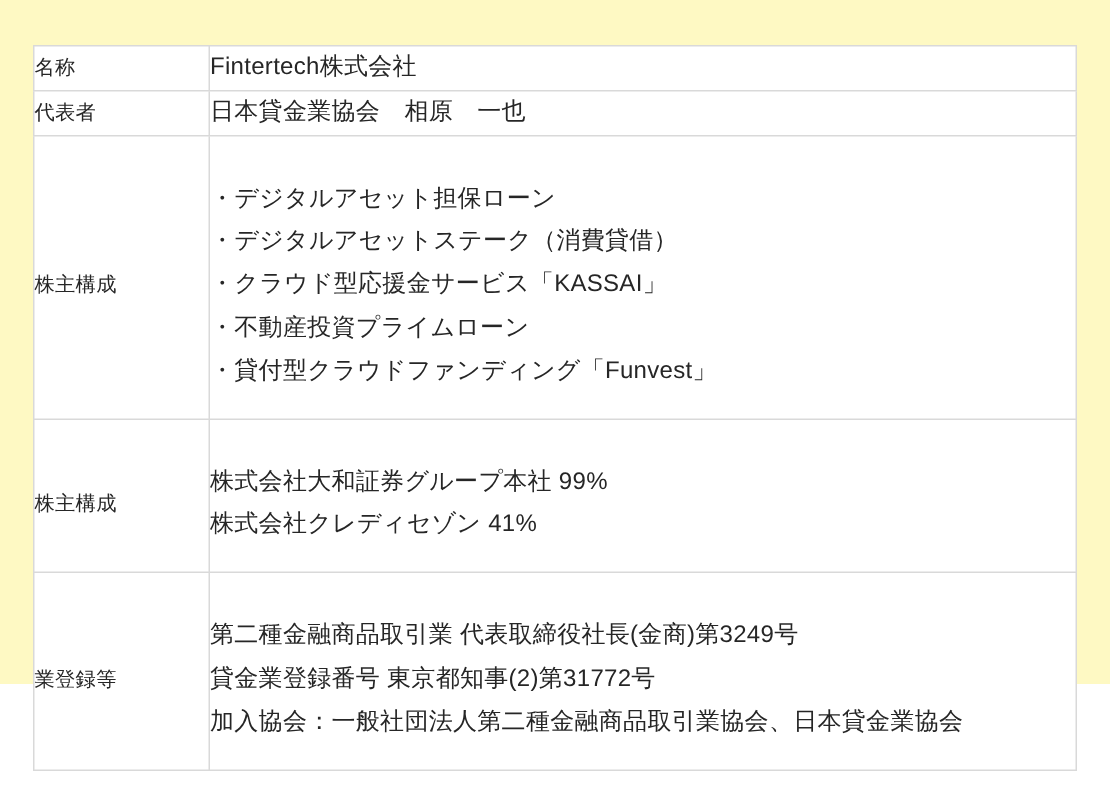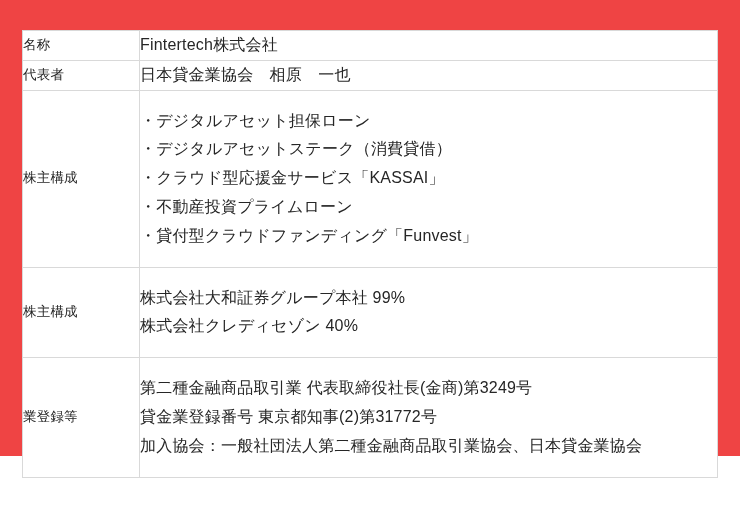--- a/index.html
+++ b/index.html
@@ -11,21 +11,21 @@
     height: 525px;
     background: #ffffff;
     font-family: "Liberation Sans", "DejaVu Sans", sans-serif;
     color: #262626;
     overflow: hidden;
   }
   .page {
     position: relative;
     width: 740px;
     height: 456px;
-    background: #ef4444;
+    background: #fef9c3;
     box-sizing: border-box;
   }
   .table-wrap {
     position: absolute;
     left: 22px;
     top: 30px;
     width: 696px;
   }
   table.company-table {
     border-collapse: collapse;
@@ -54,21 +54,21 @@
     color: #262626;
     letter-spacing: 0.2px;
   }
   .value-line {
     display: block;
     padding: 2px 0;
     white-space: nowrap;
   }
   .row-tall td.label-cell,
   .row-tall td.value-cell {
-    padding-top: 16px;
+    padding-top: 28px;
     padding-bottom: 16px;
   }
 </style>
 </head>
 <body>
 
 <div class="page">
   <div class="table-wrap">
     <table class="company-table">
       <tbody>
@@ -91,21 +91,21 @@
             <span class="value-line">・デジタルアセットステーク（消費貸借）</span>
             <span class="value-line">・クラウド型応援金サービス「KASSAI」</span>
             <span class="value-line">・不動産投資プライムローン</span>
             <span class="value-line">・貸付型クラウドファンディング「Funvest」</span>
           </td>
         </tr>
         <tr class="row-tall">
           <td class="label-cell">株主構成</td>
           <td class="value-cell">
             <span class="value-line">株式会社大和証券グループ本社 99%</span>
-            <span class="value-line">株式会社クレディセゾン 40%</span>
+            <span class="value-line">株式会社クレディセゾン 41%</span>
           </td>
         </tr>
         <tr class="row-tall">
           <td class="label-cell">業登録等</td>
           <td class="value-cell">
             <span class="value-line">第二種金融商品取引業 代表取締役社長(金商)第3249号</span>
             <span class="value-line">貸金業登録番号 東京都知事(2)第31772号</span>
             <span class="value-line">加入協会：一般社団法人第二種金融商品取引業協会、日本貸金業協会</span>
           </td>
         </tr>

